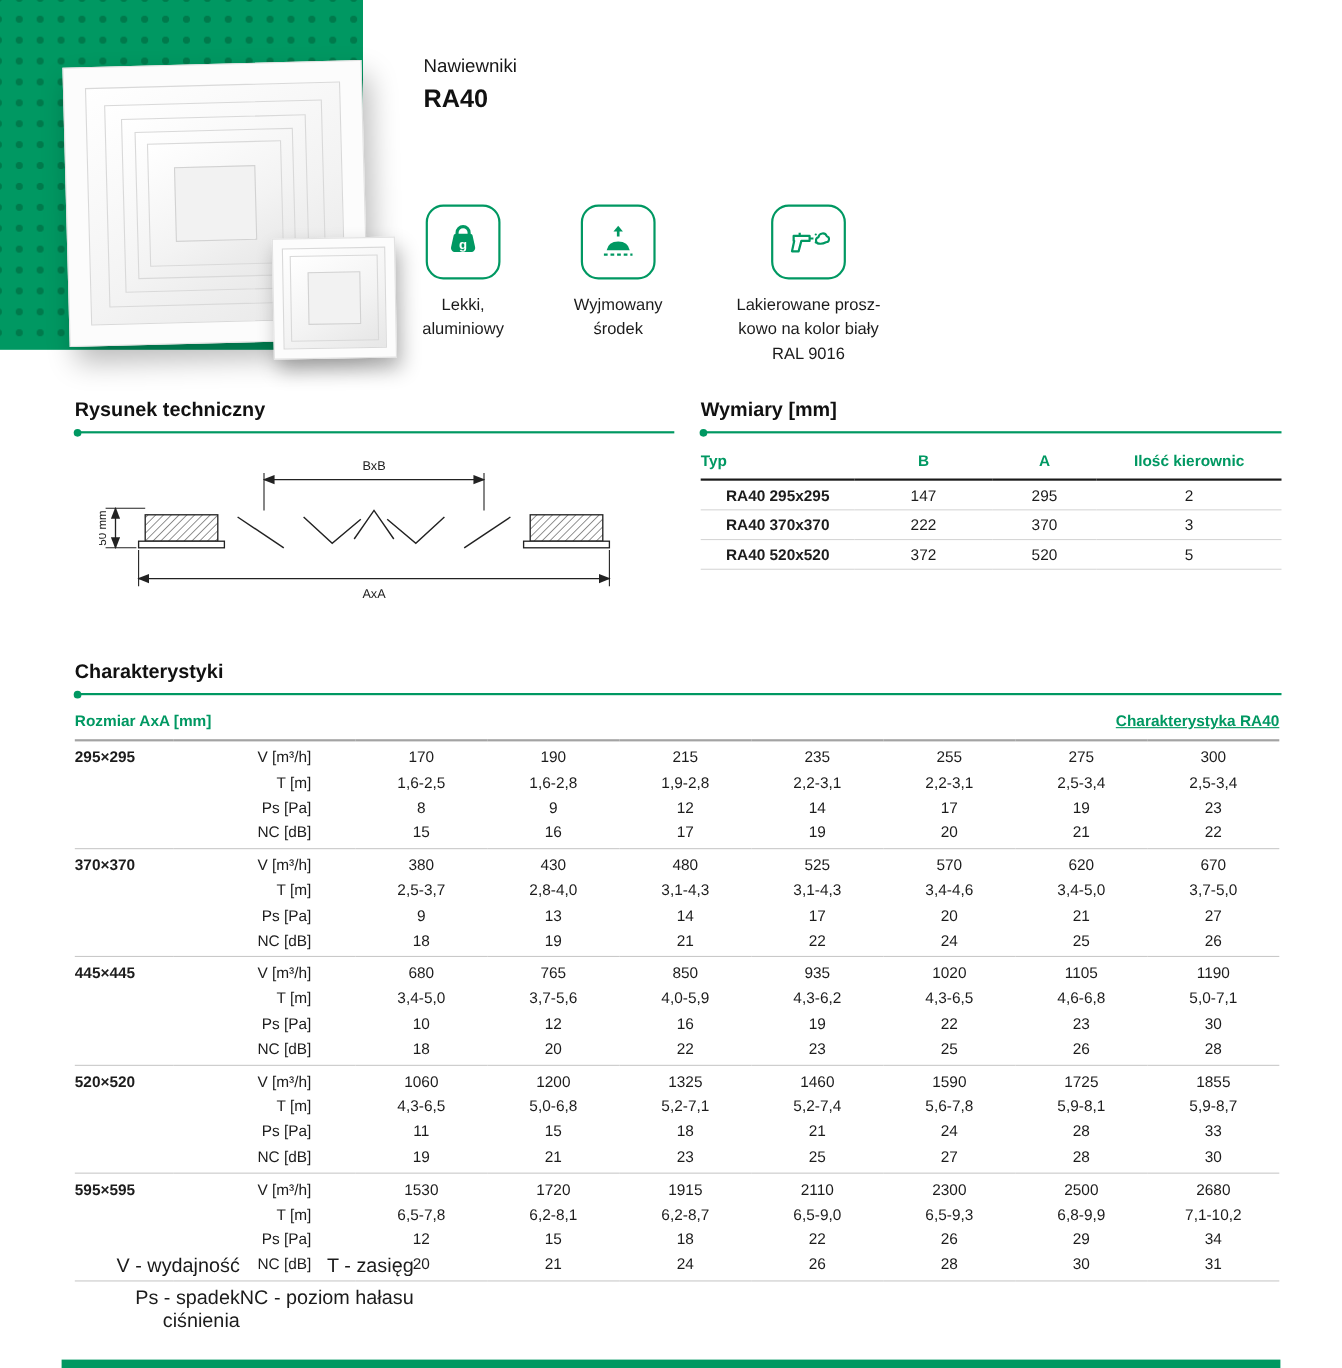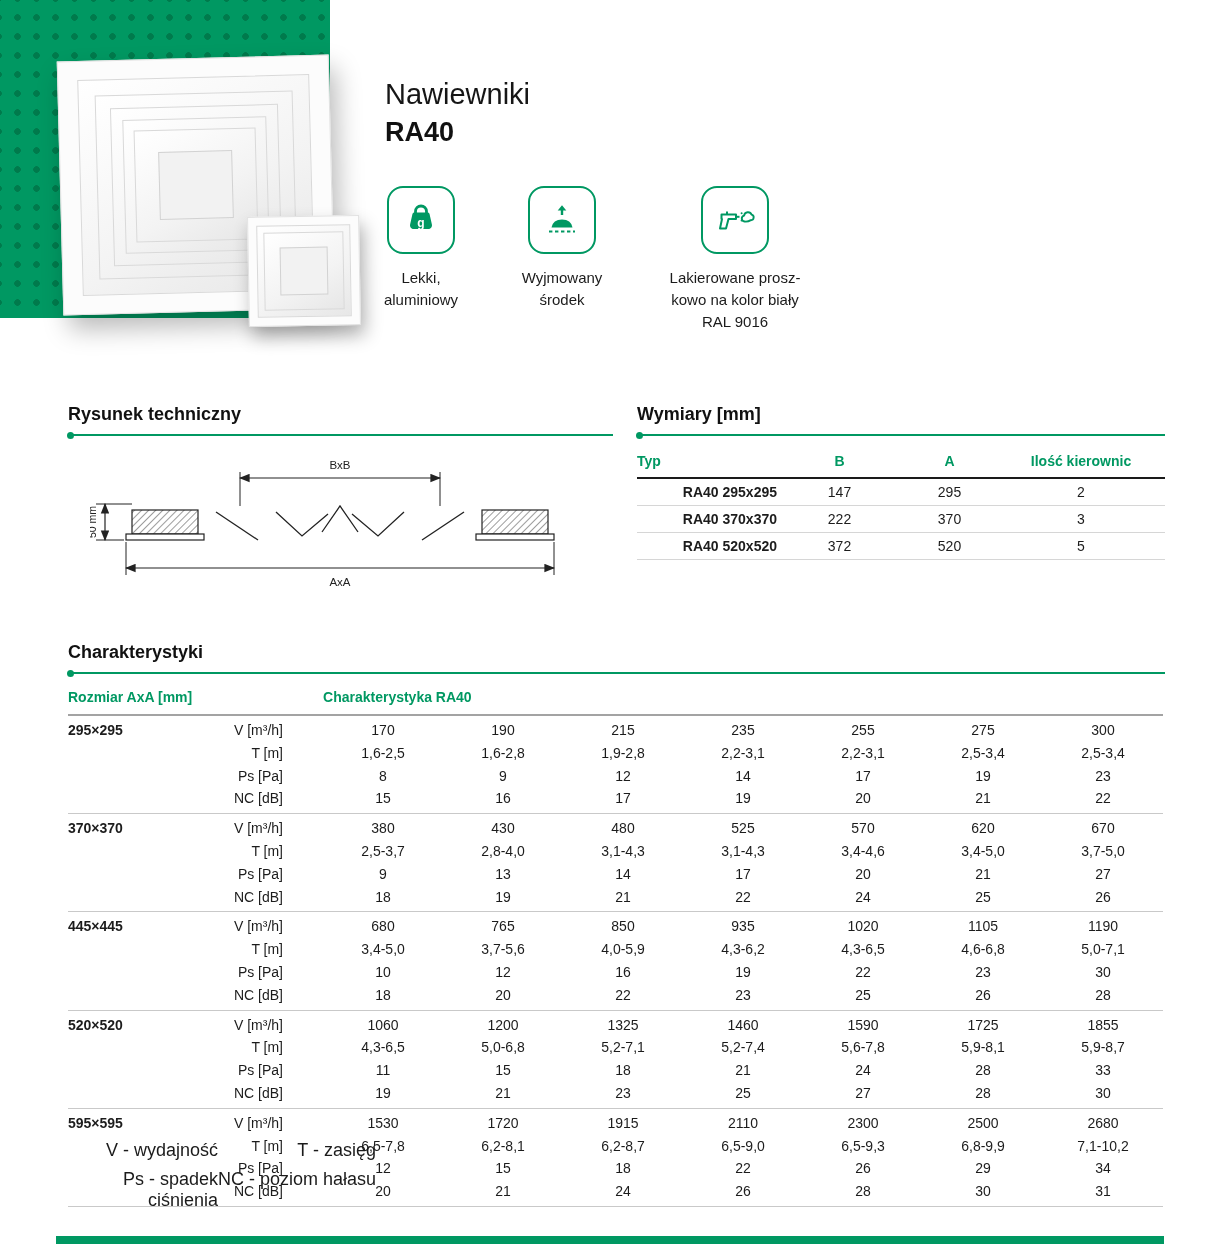--- a/index.html
+++ b/index.html
@@ -17,57 +17,57 @@
     display:flex; align-items:center; justify-content:center;
     box-shadow:6px 14px 26px rgba(0,0,0,.28); }
   .diffuser-large { left:60px; top:58px; width:272px; height:254px; transform:rotate(-1.5deg); }
   .diffuser-small { left:248px; top:216px; width:112px; height:110px; transform:rotate(-1deg);
     box-shadow:4px 10px 18px rgba(0,0,0,.3); }
   .ring { width:86%; height:86%; border:1px solid #d9d9d9; display:flex; align-items:center; justify-content:center;
     background:linear-gradient(150deg,#ffffff 0%,#f3f3f3 60%,#e7e7e7 100%); }
   .core { width:62%; height:62%; border:1px solid #d2d2d2; background:#f2f2f2; }
 
   .title-block { position:absolute; left:385px; top:50px; }
-  .category { font-size:29px; color:#161616;margin-top:28px; }
-  .model { font-size:27px; font-weight:700; color:#111; margin-top:6px; }
+  .category { font-size:17px; color:#161616; }
+  .model { font-size:23px; font-weight:700; color:#111; margin-top:6px; }
 
   .features { position:absolute; left:368px; top:186px; display:flex; gap:28px; align-items:flex-start; }
   .feature { display:flex; flex-direction:column; align-items:center; }
   .feature.f1 { width:106px; } .feature.f2 { width:120px; } .feature.f3 { width:170px; }
   .icon-box { width:68px; height:68px; border:2.5px solid var(--accent); border-radius:16px;
     background:#fff; display:flex; align-items:center; justify-content:center; }
   .caption { white-space:pre-line; text-align:center; font-size:15px; line-height:1.45; margin-top:13px; color:#1b1b1b; }
 
   
-  h2.sec { font-size:18px; font-weight:700; color:#111;margin-top:42px; }
+  h2.sec { font-size:18px; font-weight:700; color:#111; }
   .rule { position:relative; height:2px; background:var(--accent); margin-top:9px; }
   .rule::before { content:''; position:absolute; left:-1px; top:-2.5px; width:7px; height:7px; border-radius:50%; background:var(--accent); }
 
   .section-tech  { position:absolute; left:68px;  top:362px; width:545px; }
   .section-dims  { position:absolute; left:637px; top:362px; width:528px; }
   .section-chars { position:absolute; left:68px;  top:600px; width:1097px; }
 
   .drawing { display:block; margin:12px 0 0 22px; }
 
   
   .dims-table { width:528px; border-collapse:collapse; margin-top:13px; font-size:14px; table-layout:fixed; }
   .dims-table col.c1 { width:140px; } .dims-table col.c2 { width:125px; }
   .dims-table col.c3 { width:95px;  } .dims-table col.c4 { width:168px; }
   .dims-table th { color:var(--accent); font-weight:700; padding:4px 0 8px; border-bottom:2px solid #1a1a1a; text-align:center; }
   .dims-table th.left { text-align:left; }
   .dims-table td { padding:5px 0; border-bottom:1px solid #d6d6d6; text-align:center; }
-  .dims-table td.typ { font-weight:700; text-align:right; }
+  .dims-table td.typ { font-weight:700; text-align:center; }
 
   
   .chars-table { width:1095px; border-collapse:collapse; margin-top:11px; font-size:14px; table-layout:fixed; }
   .chars-table col.size-c { width:90px; } .chars-table col.param-c { width:165px; }
   .chars-table col.val-c { width:120px; }
   .chars-table th { color:var(--accent); font-weight:700; padding:4px 0 9px; border-bottom:2px solid #a3a3a3;margin-top:36px; }
   .chars-table th.size-h { text-align:left; }
-  .chars-table th.vals-h { text-align:left; }
+  .chars-table th.vals-h { text-align:right;text-decoration:underline; }
   .chars-table td { padding:3px 0; line-height:1.2; }
   .chars-table td.size { font-weight:700; text-align:left;margin-top:20px; }
   .chars-table td.param { text-align:right; padding-right:40px; }
   .chars-table td.val { text-align:center; }
   .chars-table tr.group-end td { border-bottom:1px solid #c9c9c9; padding-bottom:6px; }
   .chars-table tr.group-start td { padding-top:6px; }
 
   .legend { position:absolute; left:68px; top:1140px; display:grid; grid-template-columns:150px auto; gap:8px 0; font-size:18px; color:#1b1b1b;text-align:right; }
 
   .bottom-bar { position:absolute; left:56px; right:56px; bottom:0; height:8px; background:var(--accent); }

